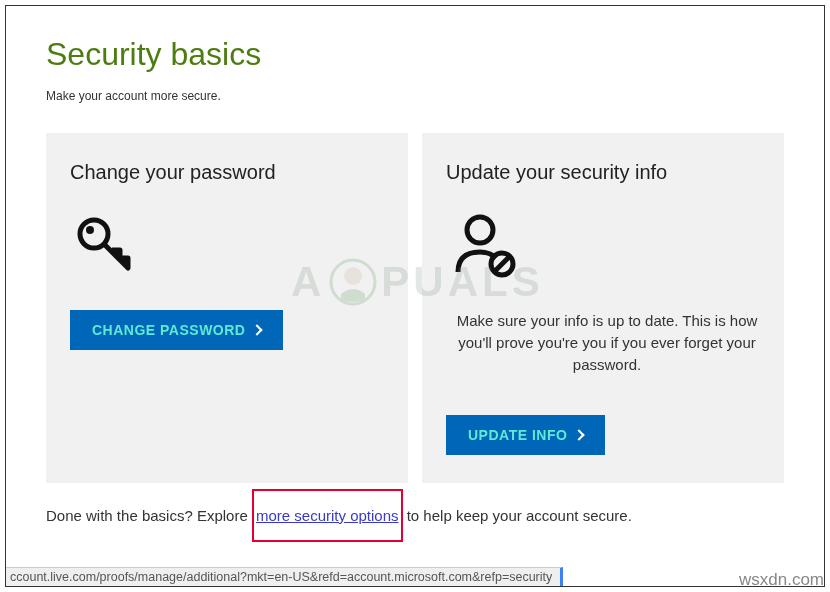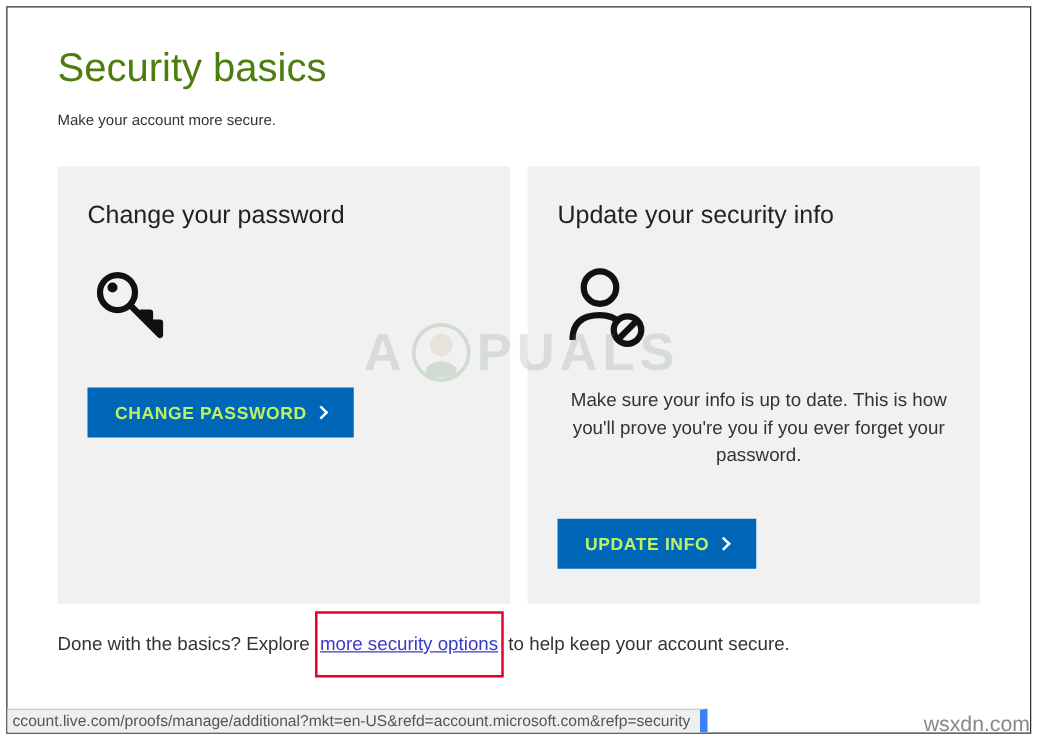--- a/index.html
+++ b/index.html
@@ -70,21 +70,21 @@
       color: #333;
       line-height: 1.45;
       margin-bottom: 26px;
       flex-grow: 1;
       display: flex;
       align-items: flex-start;
       padding: 0 8px;
     }
     .card-button {
       background: #0067b8;
-      color: #bef264;
+      color: #5eead4;
       border: none;
       padding: 12px 22px;
       font-size: 14px;
       font-weight: 600;
       letter-spacing: 0.5px;
       cursor: pointer;
       display: inline-flex;
       align-items: center;
       gap: 8px;
       font-family: inherit;
@@ -113,21 +113,21 @@
       display: inline;
     }
     .status-bar {
       position: absolute;
       bottom: 0;
       left: 0;
       font-size: 12.5px;
       color: #555;
       background: #efefef;
       border-top: 1px solid #ccc;
-      border-right: 6px solid #3b82f6;
+      border-right: 3px solid #3b82f6;
       padding: 2px 8px 2px 4px;
       white-space: nowrap;
       overflow: hidden;
       max-width: 560px;
     }
     .watermark {
       position: absolute;
       top: 250px;
       left: 285px;
       font-size: 42px;

